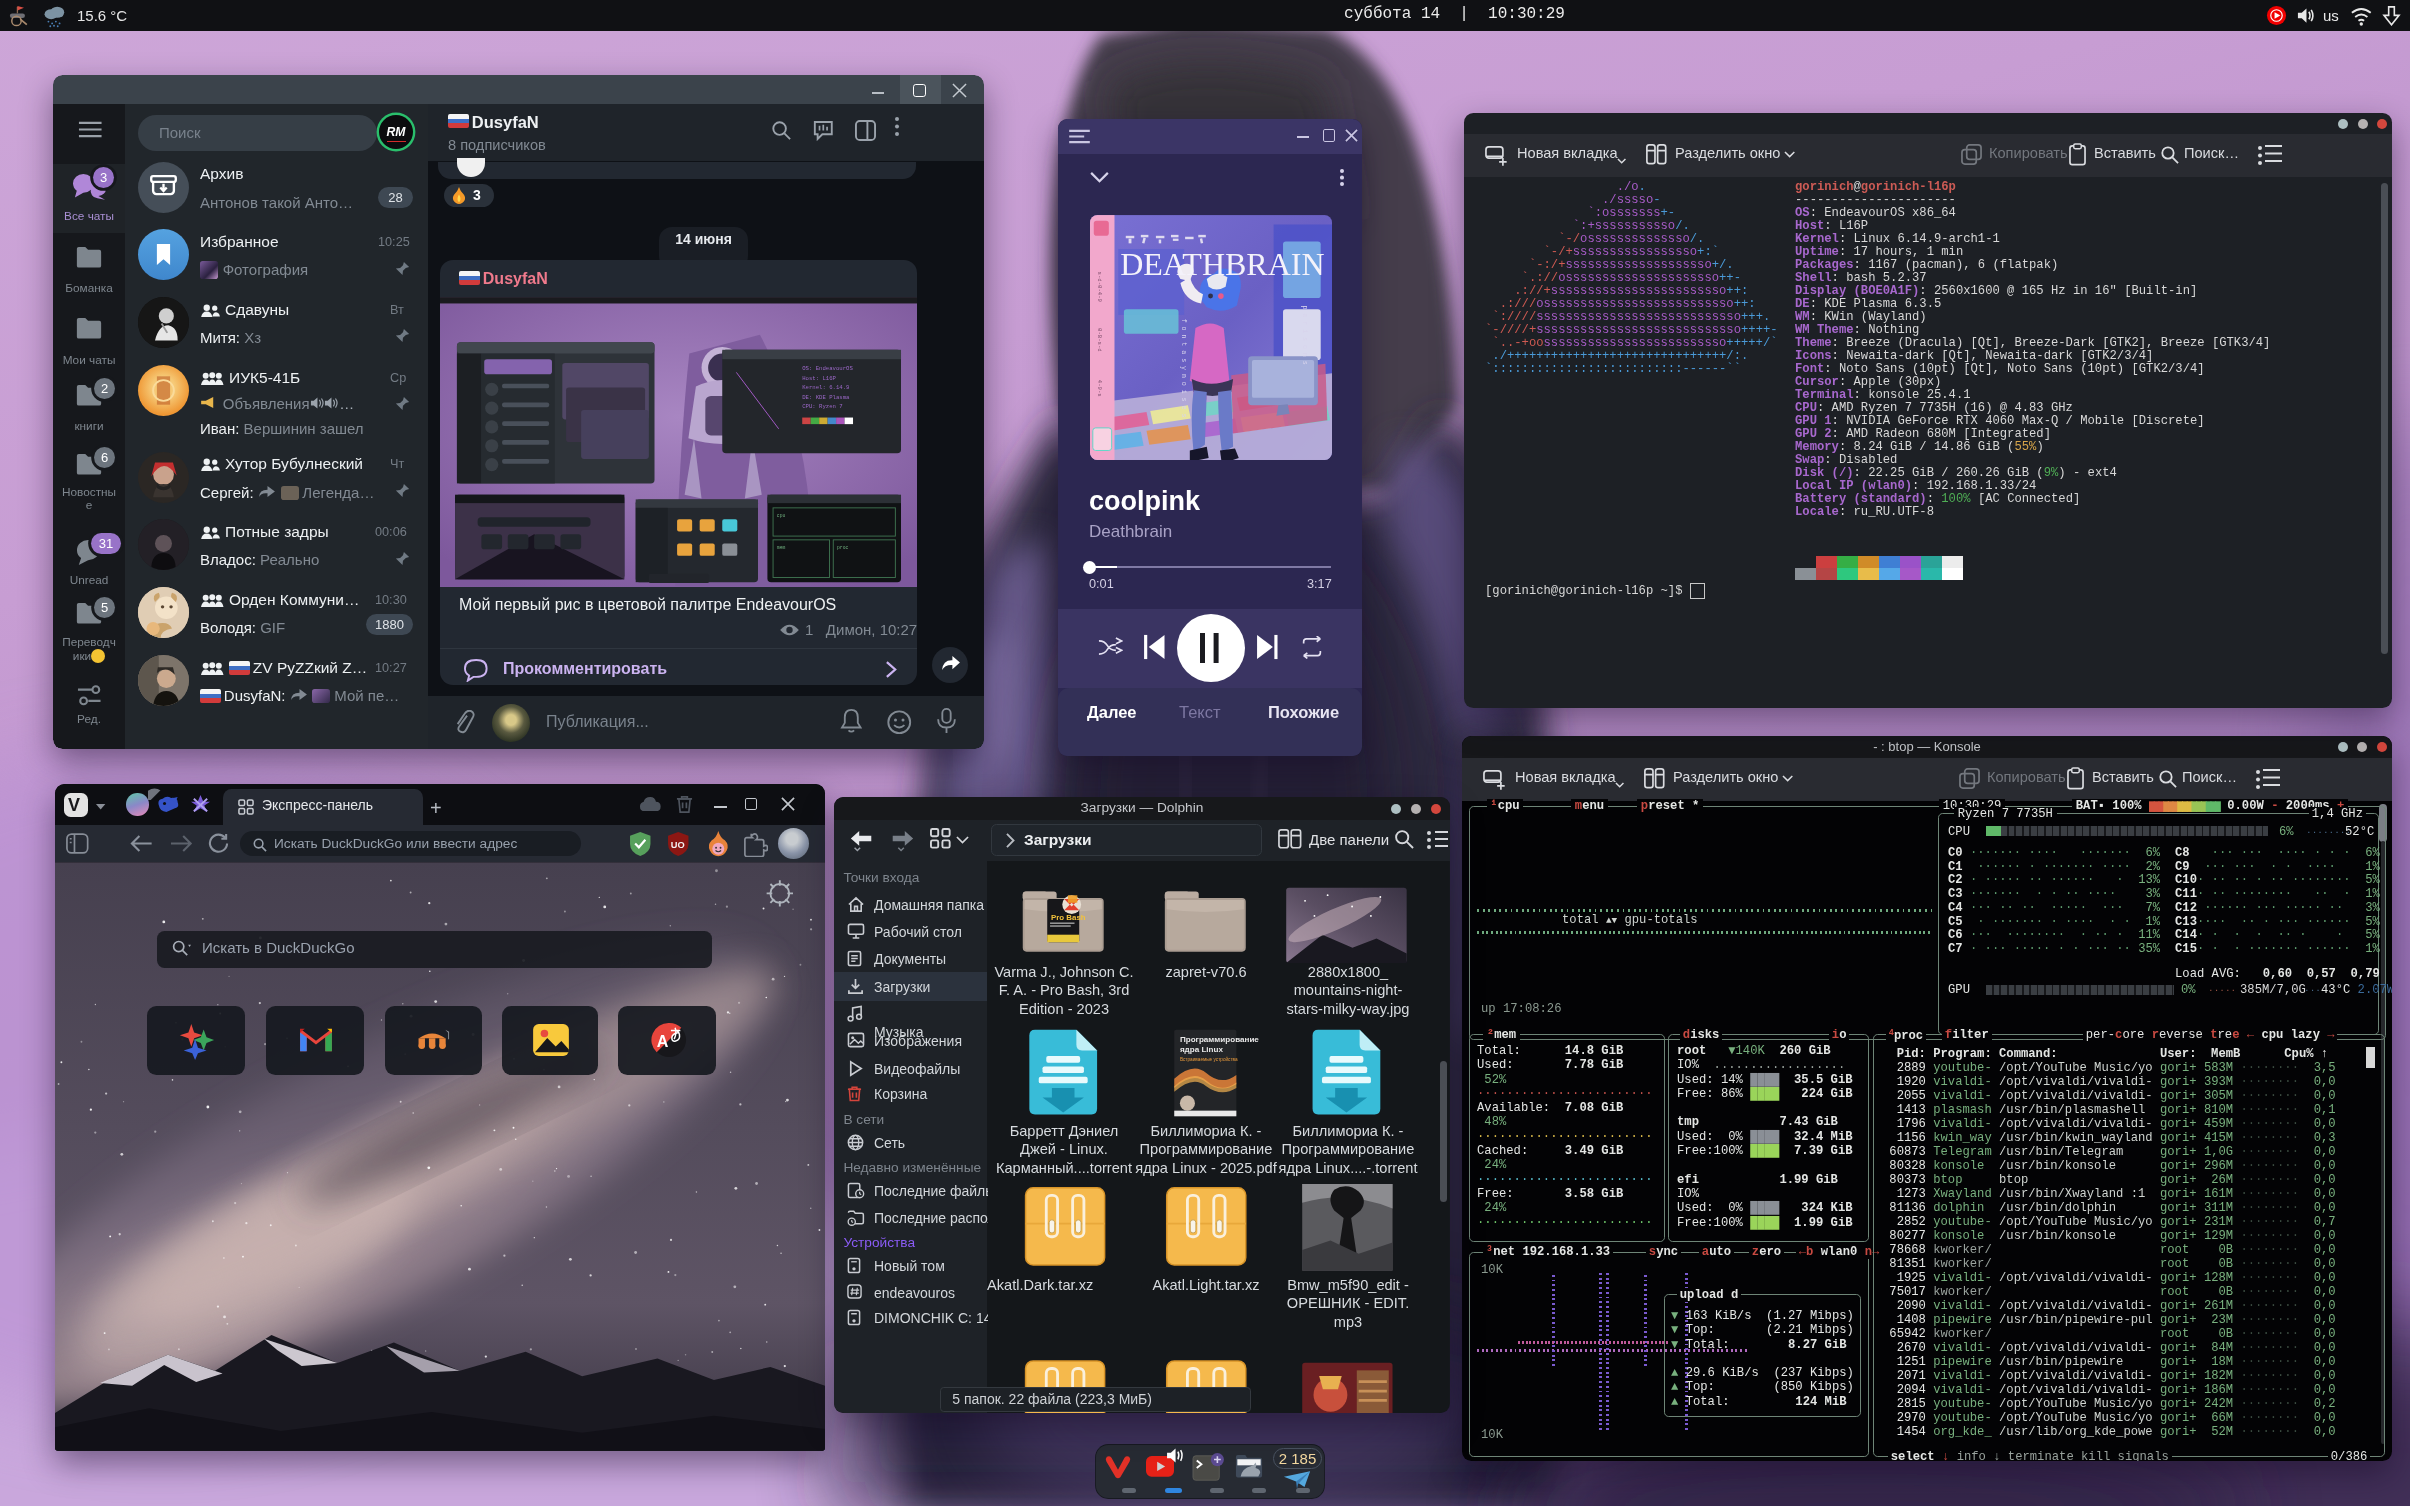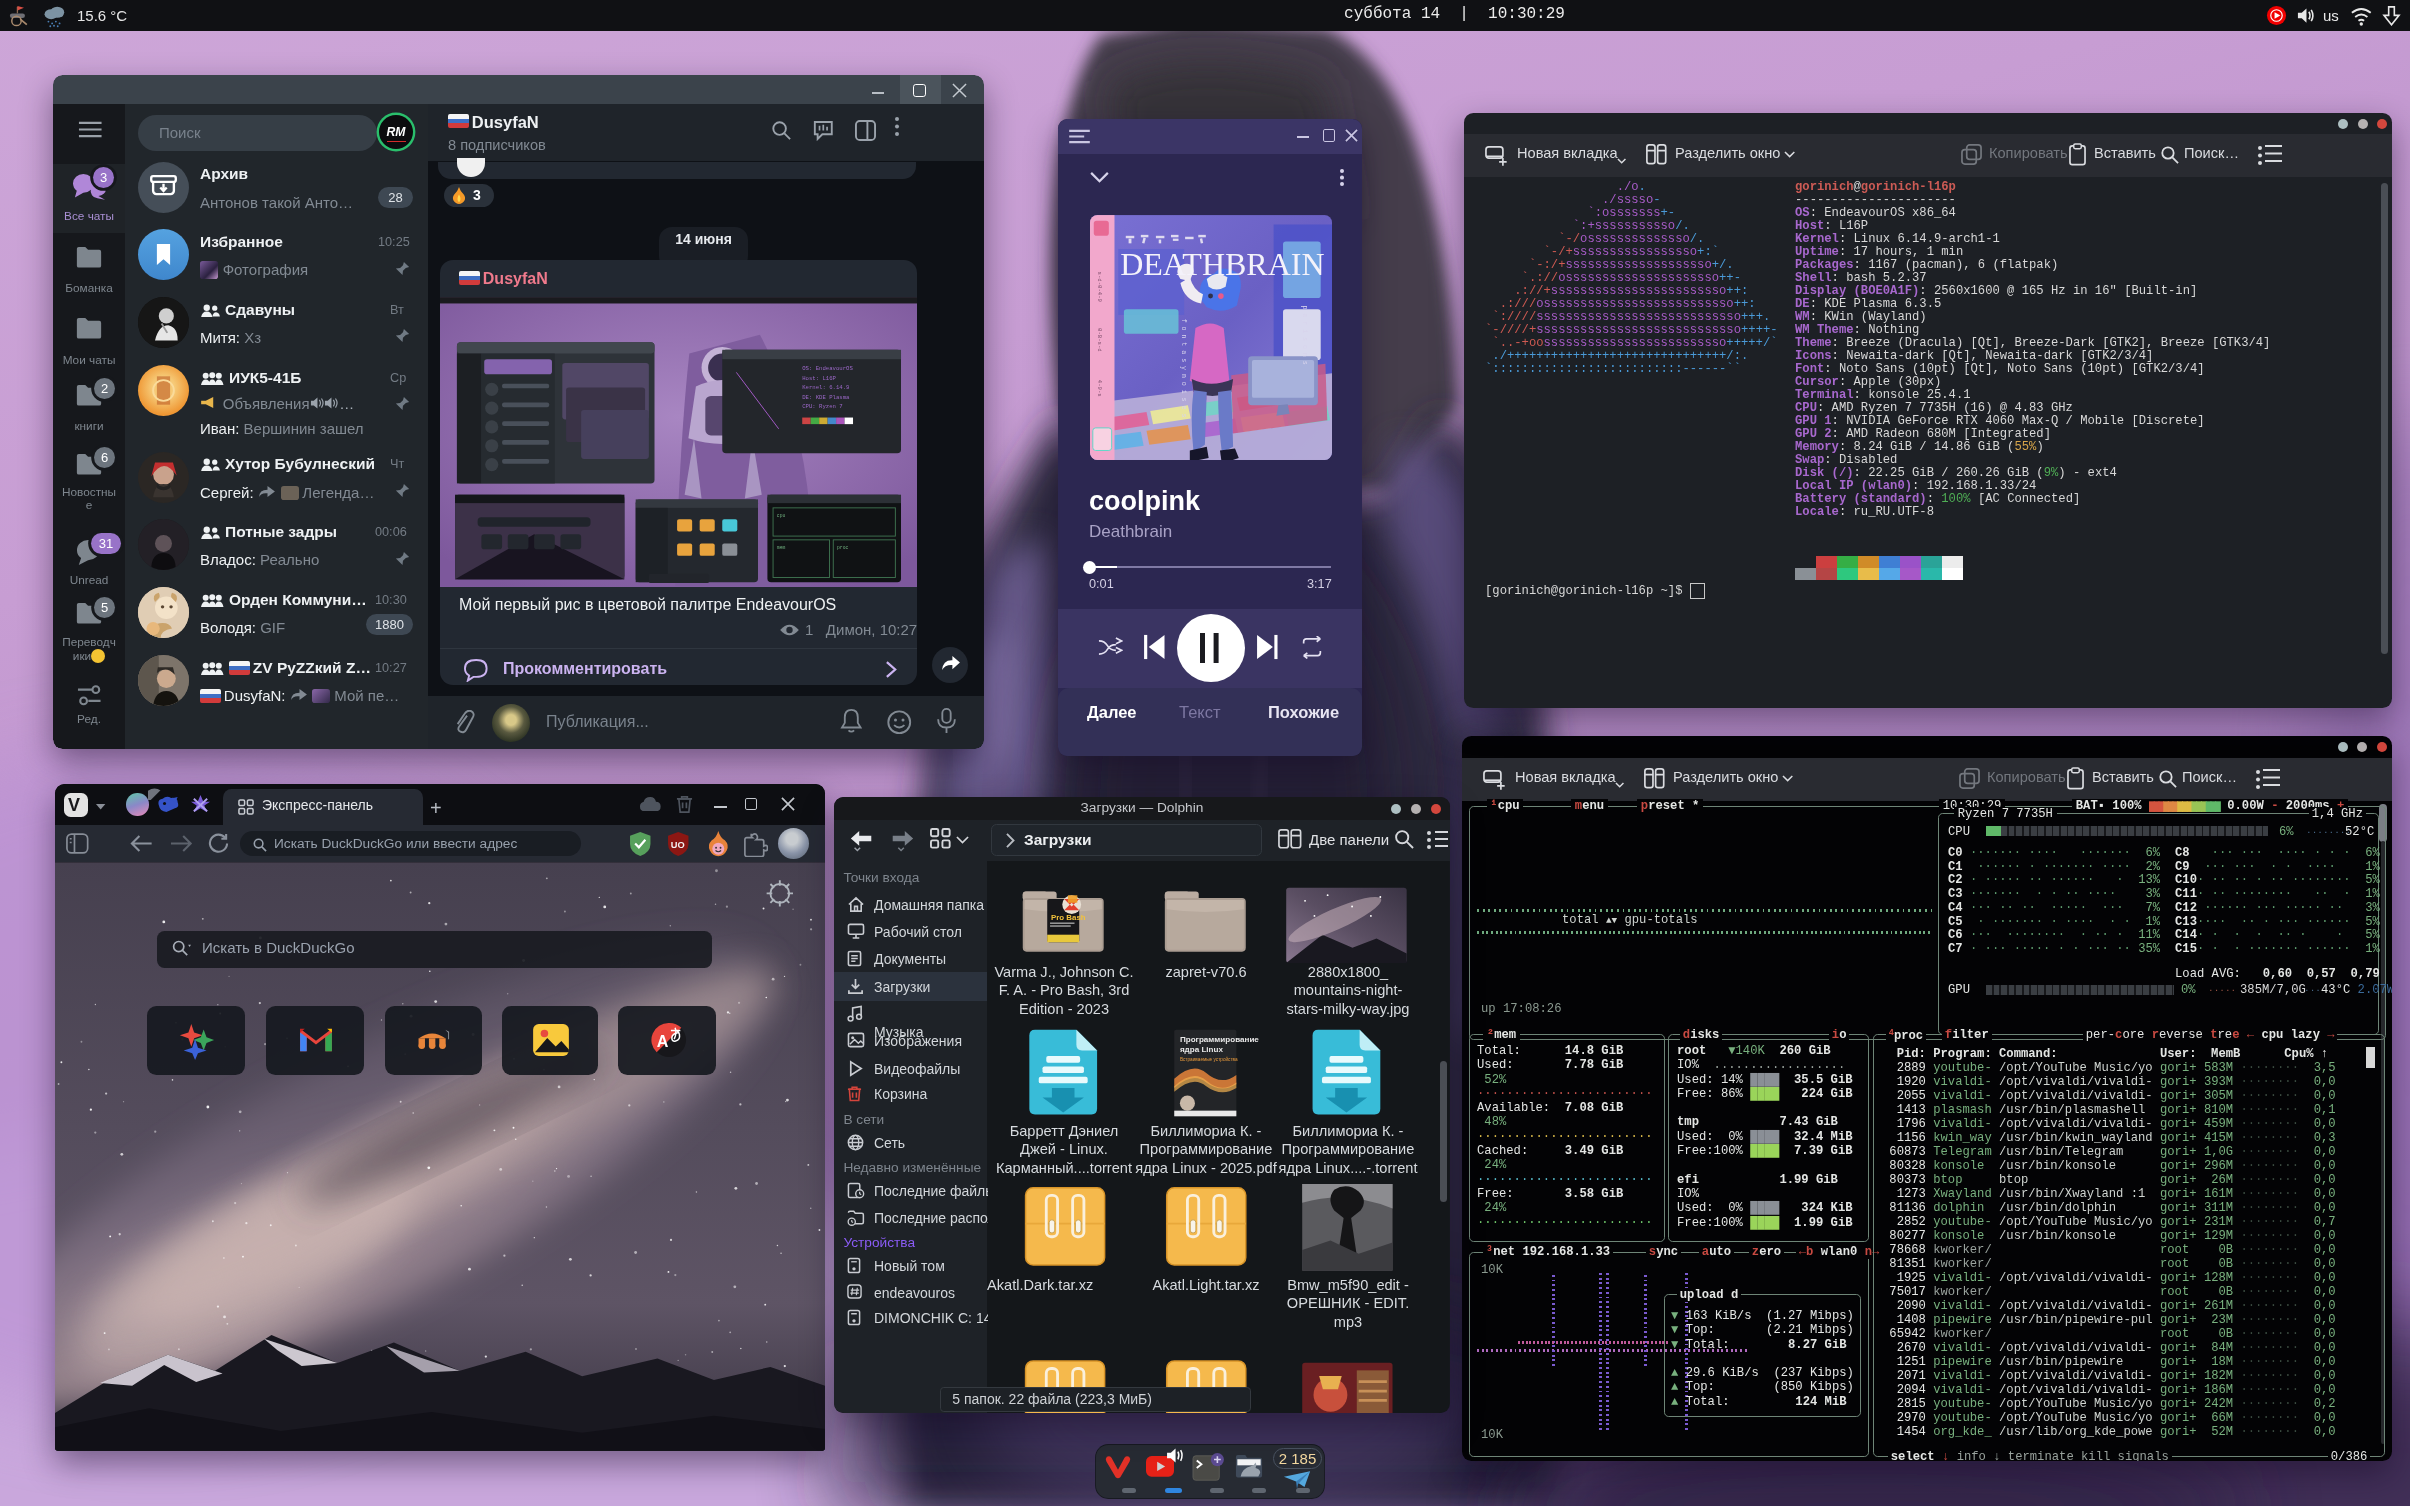--- a/index.html
+++ b/index.html
@@ -20,21 +20,21 @@
 .win{position:absolute;border-radius:9.4px;box-shadow:0 13px 32px rgba(20,8,38,.45);overflow:hidden}
 .tl{position:absolute;width:10.4px;height:10.4px;border-radius:50%}
 
 #tg{left:53px;top:75px;width:931px;height:674px;background:#17212b00}
 #tg .tbar{left:0;top:0;width:931px;height:29px;background:#3b434b;border-radius:9.4px 9.4px 0 0}
 #tg .rail{left:0;top:29px;width:72px;height:645px;background:#16181c;border-radius:0 0 0 9.4px;color:#7e868e}
 #tg .rlab{position:absolute;width:72px;text-align:center;font-size:11.8px;color:#7e868e}
 #tg .list{left:72px;top:29px;width:303px;height:645px;background:#21262b}
 #tg .main{left:375px;top:29px;width:556px;height:645px;background:#0e1116;border-radius:0 0 9.4px 0}
 #tg .ava{position:absolute;width:51px;height:51px;border-radius:50%;overflow:hidden}
-#tg .cname{position:absolute;font-size:15.5px;font-weight:bold;color:#eef1f3;white-space:nowrap}
+#tg .cname{position:absolute;font-size:15.5px;font-weight:normal;color:#eef1f3;white-space:nowrap}
 #tg .csub{position:absolute;font-size:15px;color:#828a93;white-space:nowrap}
 #tg .ctime{position:absolute;font-size:12.7px;color:#737b84}
 #tg .badge{position:absolute;height:21px;border-radius:10.4px;background:#3e4853;color:#dfe3e7;font-size:13px;text-align:center;line-height:21px}
 #tg .pin{position:absolute;width:17px;height:17px}
 .flag{display:inline-block;width:21px;height:14px;vertical-align:-1.9px;background:linear-gradient(180deg,#f5f5f5 33%,#3f6fc4 33%,#3f6fc4 66%,#d23b3b 66%);border-radius:1.9px;margin-right:2.8px}
 .bx{position:absolute;border:1.3px solid #6e8577;border-radius:4.7px}
 .bt{position:absolute;font-family:"Liberation Mono",monospace;font-size:12.2px;color:#e4e6e4;white-space:pre}
 .num{color:#c84a42;font-weight:bold}
 .fr{color:#cf5a52}.fm{color:#a85cc8}.fb{color:#4a9ad8}
 .fl{color:#a868ce;font-weight:bold}.fre{color:#cd5b55;font-weight:bold}.fg{color:#4fae55}.fy{color:#d7a54a}
@@ -161,20 +161,21 @@
  </svg>
 
  <svg class="abs" style="left:186px;top:25.4px" width="30" height="21" viewBox="0 0 32 22">
         <path d="M2 7 L30 1 L24 18 L15 12 Z" fill="#54a8de"></path>
         <path d="M15 12 L30 1 L17 15 L16 20 Z" fill="#3a7fb8"></path>
       </svg>
  <div class="abs" style="left:177px;top:2.8px;width:49px;height:21px;border:0.9px solid #4a5361;border-radius:10.4px;color:#f4d9a0;font-size:15px;text-align:center;line-height:19px">2 185</div>
 </div>
 
 <div class="win" id="btop" style="left:1462px;top:736px;width:930px;height:725px;background:#030305;border-radius:9.4px">
+ <div class="abs" style="left:0;top:0;width:930px;height:21.7px;background:#16171a;border-radius:9.4px 9.4px 0 0;color:#c2c4c8;font-size:13px;text-align:center;line-height:21.7px">- : btop — Konsole</div>
  <div class="tl" style="left:876px;top:5.6px;background:#adbfc2"></div>
  <div class="tl" style="left:895px;top:5.6px;background:#b5b1b1"></div>
  <div class="tl" style="left:915px;top:5.6px;background:#d4473d"></div>
  <div class="abs" style="left:0;top:21.7px;width:930px;height:43px;background:#292b31"></div>
  <svg class="abs" style="left:21px;top:32px" width="24.5" height="22.6" viewBox="0 0 26 24">
         <rect x="1" y="3" width="18" height="12" rx="3" fill="none" stroke="#dadce0" stroke-width="1.8"></rect>
         <path d="M1 13 h18" stroke="#dadce0" stroke-width="1.8"></path>
         <path d="M15 19 h8 M19 15 v8" stroke="#dadce0" stroke-width="1.8"></path>
       </svg>
  <div class="abs" style="left:53px;top:33px;font-size:14.6px;color:#dadce0">Новая вкладка</div>

